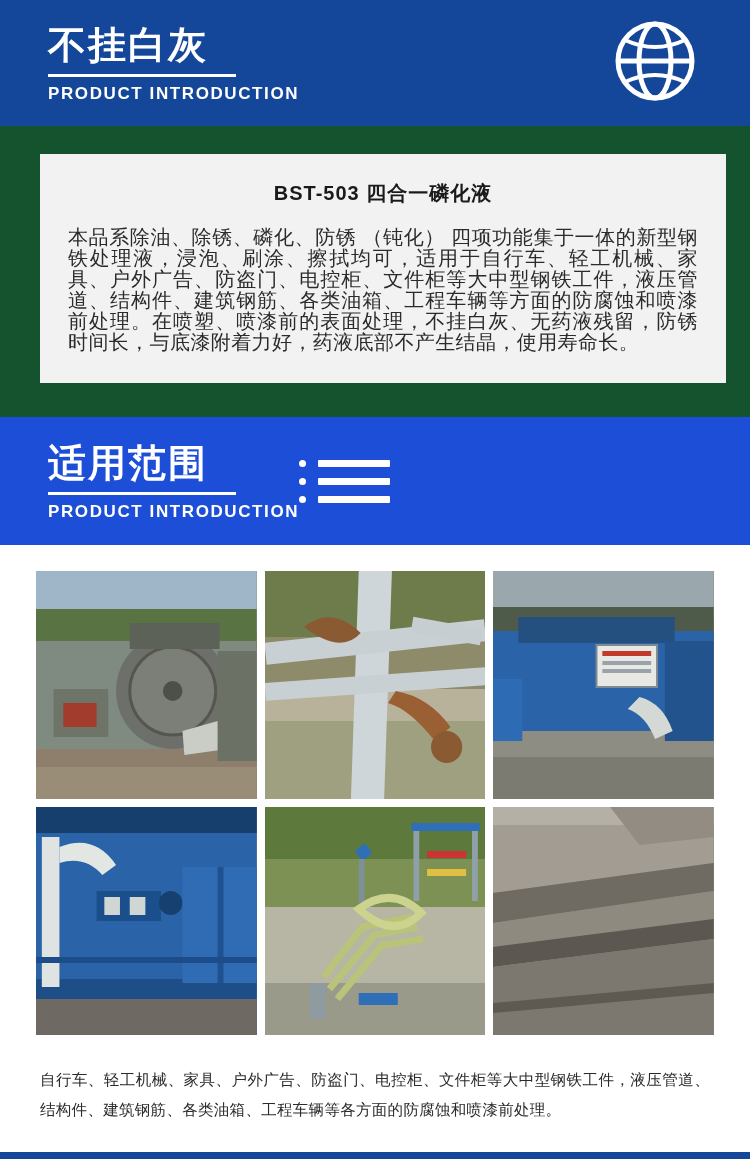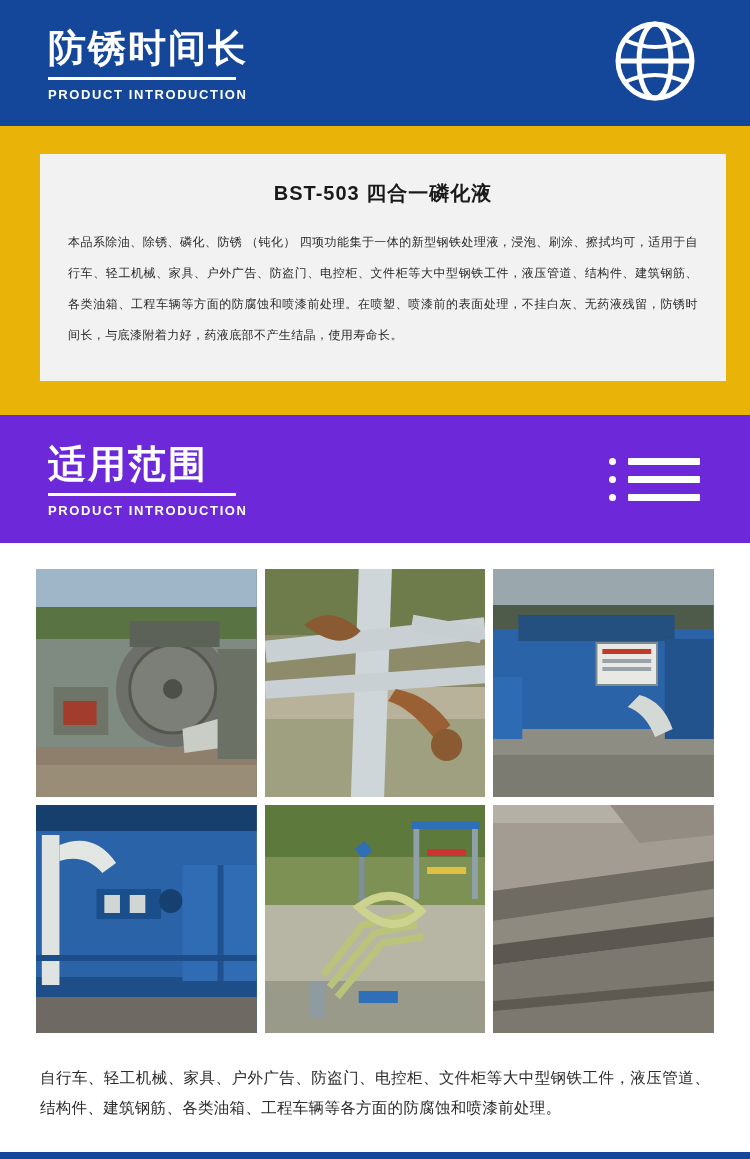--- a/index.html
+++ b/index.html
@@ -36,59 +36,59 @@
     line-height: 46px;
   }
   .banner-rule {
     width: 188px;
     height: 3px;
     background: #ffffff;
     margin: 6px 0 7px 0;
   }
   .banner-sub {
     color: #ffffff;
-    font-size: 13px;
+    font-size: 17px;
     letter-spacing: 1.6px;
     font-weight: bold;
   }
   .globe-icon { margin-right: 12px; }
 
   
   .intro-wrap {
     padding: 28px 24px 34px 40px;
-    background: #eab308;
+    background: #14532d;
   }
   .intro-card {
     background: #f2f2f2;
     padding: 26px 28px 30px 28px;
   }
   .intro-card-title {
     text-align: center;
     font-size: 20px;
     font-weight: bold;
     color: #1a1a1a;
     letter-spacing: 1px;
     margin-bottom: 20px;
   }
   .intro-card-body {
-    font-size: 12px;
-    line-height: 31px;
+    font-size: 20px;
+    line-height: 21px;
     color: #2b2b2b;
     text-align: justify;
     letter-spacing: 0.4px;
   }
 
   
   .banner2 {
-    background: #6d28d9;
+    background: #1d4ed8;
     height: 128px;
     padding: 0 40px;
     display: flex;
     align-items: center;
-    justify-content: space-between;
+    justify-content: flex-start;
   }
   .menu-icon {
     display: flex;
     flex-direction: column;
     justify-content: center;
     gap: 11px;
     margin-right: 10px;
   }
   .menu-row { display: flex; align-items: center; gap: 12px; }
   .menu-dot {
@@ -144,21 +144,21 @@
     background: #14479a;
   }
 </style>
 </head>
 <body>
 
 <div class="page">
 
   <div class="banner">
     <div class="banner-text">
-      <div class="banner-title">防锈时间长</div>
+      <div class="banner-title">不挂白灰</div>
       <div class="banner-rule"></div>
       <div class="banner-sub">PRODUCT INTRODUCTION</div>
     </div>
     <div class="globe-icon">
       <svg width="86" height="86" viewBox="0 0 86 86">
         <circle cx="43" cy="43" r="37" fill="none" stroke="#ffffff" stroke-width="5"></circle>
         <ellipse cx="43" cy="43" rx="16" ry="37" fill="none" stroke="#ffffff" stroke-width="5"></ellipse>
         <line x1="6" y1="43" x2="80" y2="43" stroke="#ffffff" stroke-width="5"></line>
         <path d="M13 22 Q43 36 73 22" fill="none" stroke="#ffffff" stroke-width="4"></path>
         <path d="M13 64 Q43 50 73 64" fill="none" stroke="#ffffff" stroke-width="4"></path>

